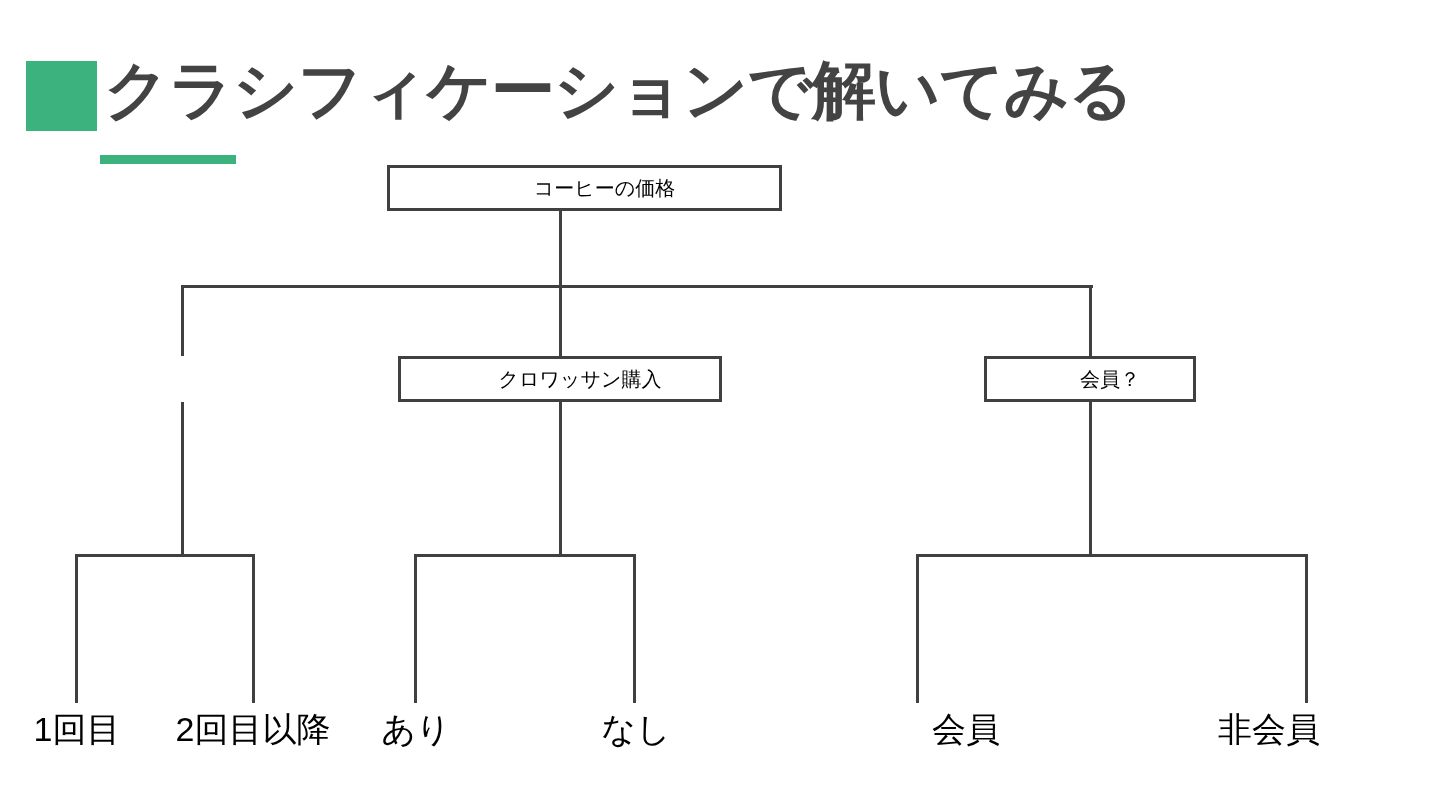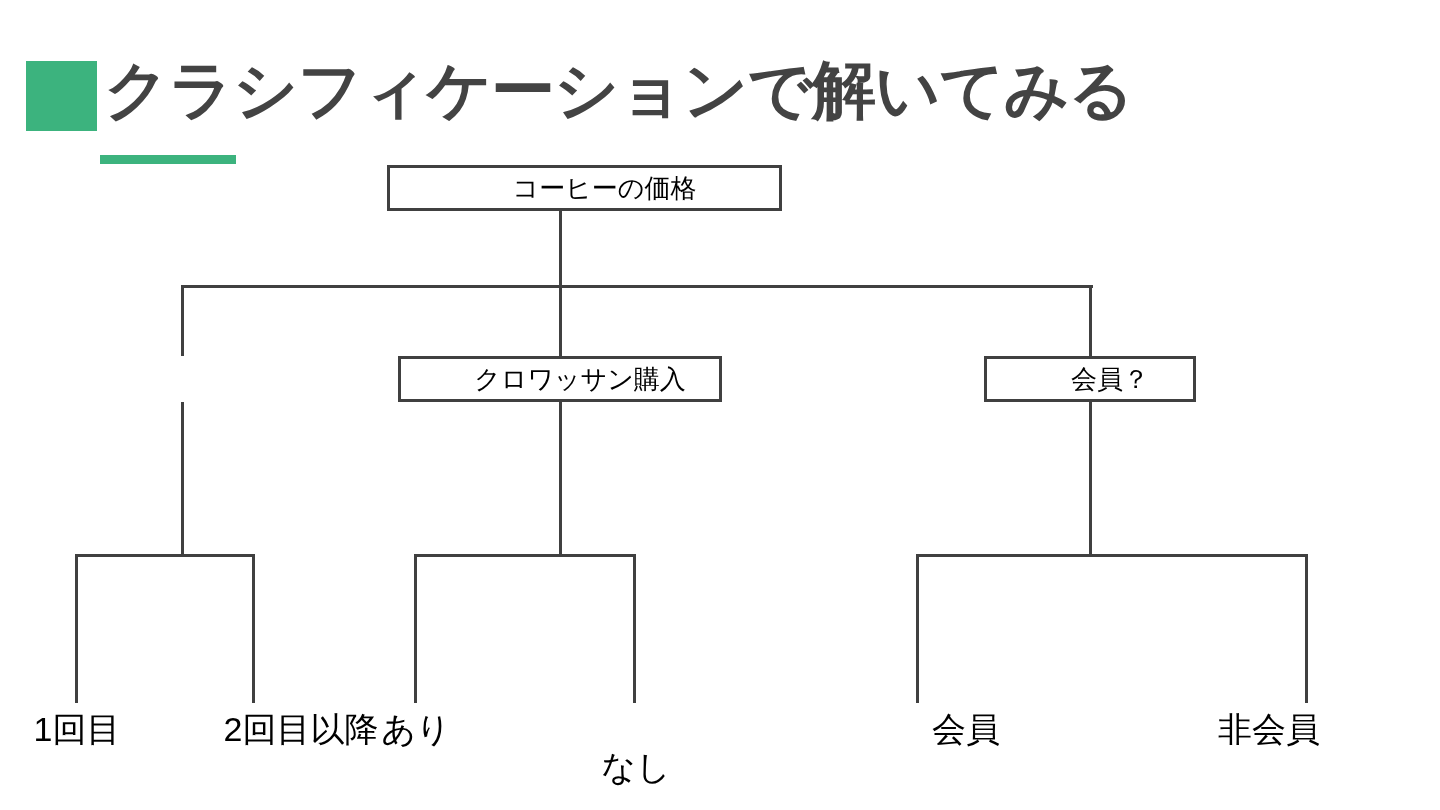--- a/index.html
+++ b/index.html
@@ -58,21 +58,21 @@
   }
   .node-box {
     position: absolute;
     box-sizing: border-box;
     border: 3px solid #404040;
     background: #ffffff;
     display: flex;
     align-items: center;
     justify-content: center;
     color: #000000;
-    font-size: 26px;
+    font-size: 20px;
     font-weight: normal;
     white-space: nowrap;
     line-height: 1;
     padding-left: 40px;
   }
   .leaf-label {
     position: absolute;
     color: #000000;
     font-size: 34px;
     white-space: nowrap;
@@ -109,28 +109,28 @@
     <div class="conn conn-v" style="left:1089px; top:285px; width:3px; height:71px;"></div>
 
     <div class="node-box" style="left:398px; top:356px; width:324px; height:46px;">クロワッサン購入</div>
     <div class="node-box" style="left:984px; top:356px; width:212px; height:46px;">会員？</div>
 
     <div class="conn conn-v" style="left:181px; top:402px; width:3px; height:155px;"></div>
     <div class="conn conn-h" style="left:76px; top:554px; width:179px; height:3px;"></div>
     <div class="conn conn-v" style="left:75px; top:554px; width:3px; height:149px;"></div>
     <div class="conn conn-v" style="left:252px; top:554px; width:3px; height:149px;"></div>
     <div class="leaf-label" style="left:77px; top:712px;">1回目</div>
-    <div class="leaf-label" style="left:253px; top:712px;margin-left:48px;">2回目以降</div>
+    <div class="leaf-label" style="left:253px; top:712px;">2回目以降</div>
 
     <div class="conn conn-v" style="left:559px; top:402px; width:3px; height:155px;"></div>
     <div class="conn conn-h" style="left:415px; top:554px; width:221px; height:3px;"></div>
     <div class="conn conn-v" style="left:414px; top:554px; width:3px; height:149px;"></div>
     <div class="conn conn-v" style="left:633px; top:554px; width:3px; height:149px;"></div>
     <div class="leaf-label" style="left:416px; top:712px;">あり</div>
-    <div class="leaf-label" style="left:636px; top:712px;margin-top:38px;">なし</div>
+    <div class="leaf-label" style="left:636px; top:712px;">なし</div>
 
     <div class="conn conn-v" style="left:1089px; top:402px; width:3px; height:155px;"></div>
     <div class="conn conn-h" style="left:917px; top:554px; width:391px; height:3px;"></div>
     <div class="conn conn-v" style="left:916px; top:554px; width:3px; height:149px;"></div>
     <div class="conn conn-v" style="left:1305px; top:554px; width:3px; height:149px;"></div>
     <div class="leaf-label" style="left:918px; top:712px;margin-left:48px;">会員</div>
     <div class="leaf-label" style="left:1269px; top:712px;">非会員</div>
 
   </div>
 </div>

